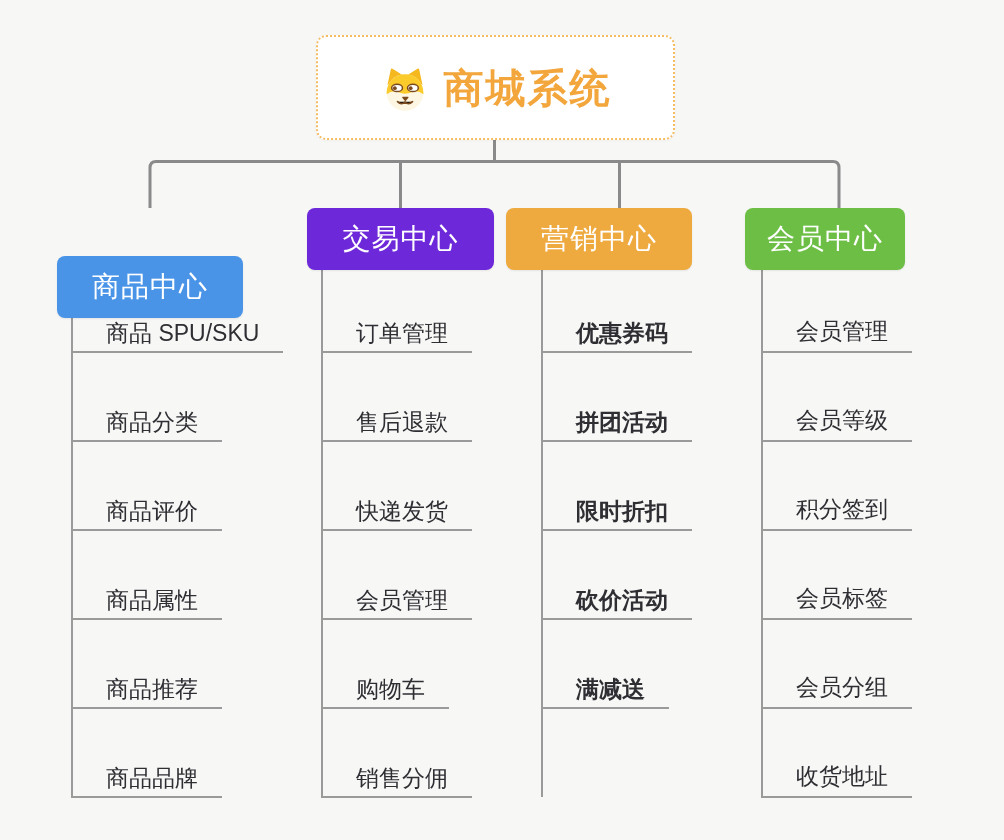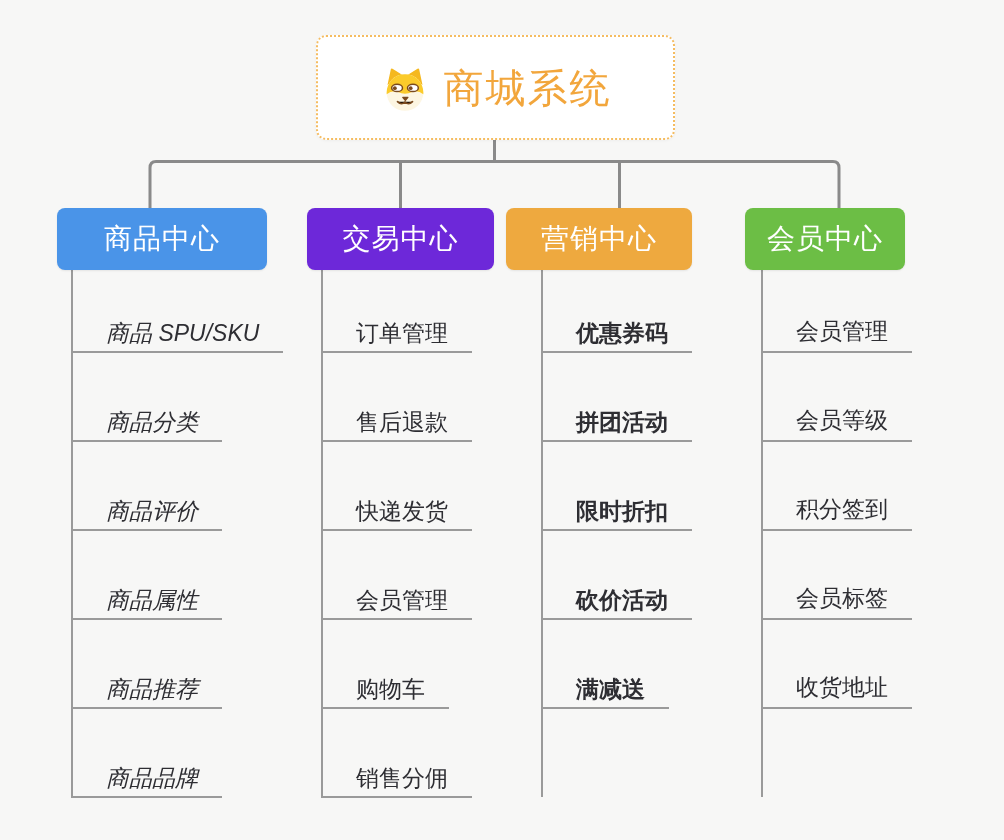--- a/index.html
+++ b/index.html
@@ -16,39 +16,39 @@
   .root-node {
     position:absolute; left:316px; top:35px; width:359px; height:105px;
     background:#ffffff;
     border:2px dotted #f5bc60;
     border-radius:10px;
     box-sizing:border-box;
     display:flex; align-items:center; justify-content:center; gap:14px;
     box-shadow:0 1px 3px rgba(0,0,0,0.04);
   }
   .root-title {
-    font-size:40px; font-weight:400; color:#f2a63c; letter-spacing:2px;
+    font-size:40px; font-weight:700; color:#f2a63c; letter-spacing:2px;
     line-height:1;
   }
   .dog-icon { width:50px; height:52px; flex:0 0 auto; margin-top:4px; }
 
   .branch-box {
     position:absolute; top:208px; height:62px;
     border-radius:8px; box-sizing:border-box;
     display:flex; align-items:center; justify-content:center;
     color:#ffffff; font-size:28px; letter-spacing:1px;
     box-shadow:0 1px 2px rgba(0,0,0,0.08);
   }
-  #branch-box-0 { left:57px;  width:210px; }
+  #branch-box-0 { left:57px;  width:186px;margin-top:48px; }
   #branch-box-1 { left:307px; width:187px; }
   #branch-box-2 { left:506px; width:186px; }
   #branch-box-3 { left:745px; width:160px; }
 
   .items { position:absolute; top:270px; }
-  #items-0 { left:71px;font-style:italic; }
+  #items-0 { left:71px; }
   #items-1 { left:321px; }
   #items-2 { left:541px;font-weight:bold; }
   #items-3 { left:761px;font-family:Liberation Mono, monospace; }
 
   .item {
     width:max-content;
     height:89px; box-sizing:border-box;
     border-bottom:2px solid #9a9a9a;
     padding:0 24px 5px 35px;
     display:flex; align-items:flex-end;
@@ -130,16 +130,17 @@
     <div class="item">限时折扣</div>
     <div class="item">砍价活动</div>
     <div class="item">满减送</div>
   </div>
 
   <div class="items" id="items-3">
     <div class="item">会员管理</div>
     <div class="item">会员等级</div>
     <div class="item">积分签到</div>
     <div class="item">会员标签</div>
+    <div class="item">会员分组</div>
     <div class="item">收货地址</div>
   </div>
 
 </div>
 
 </body></html>

